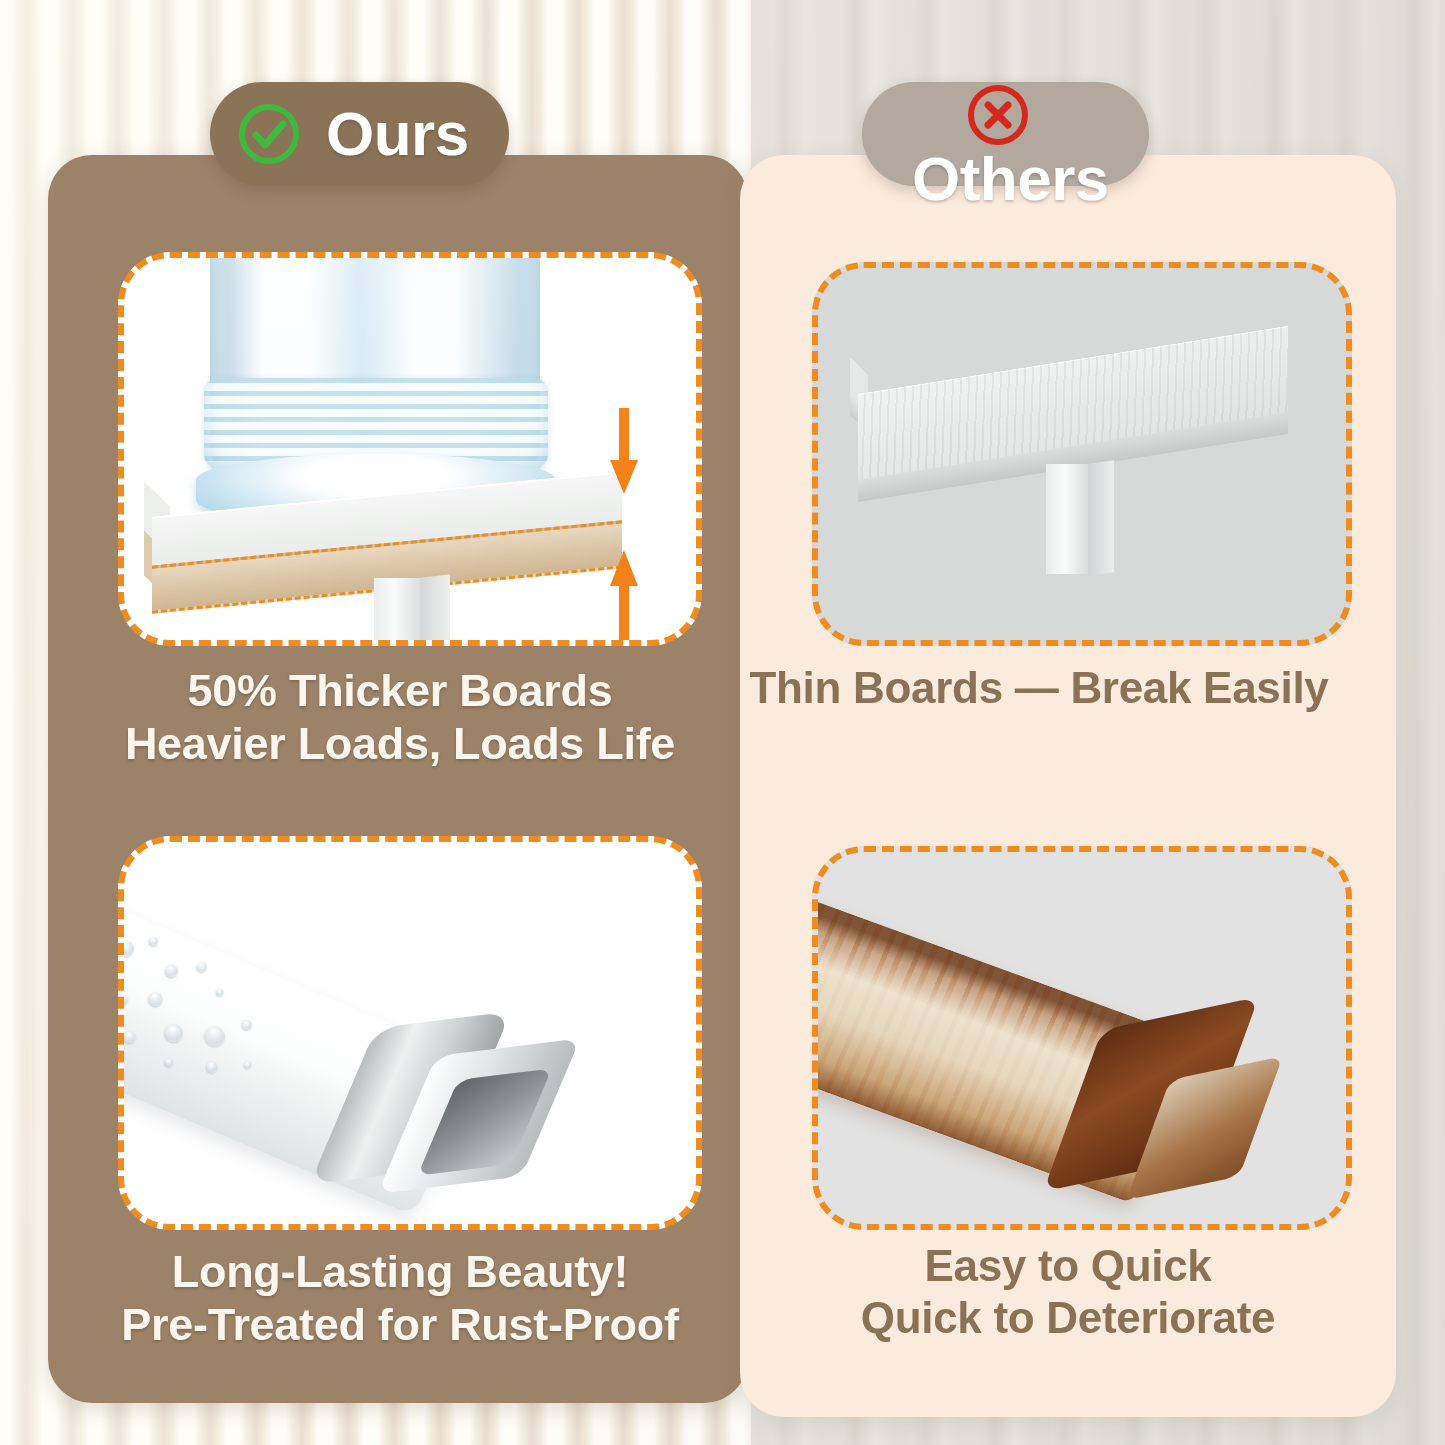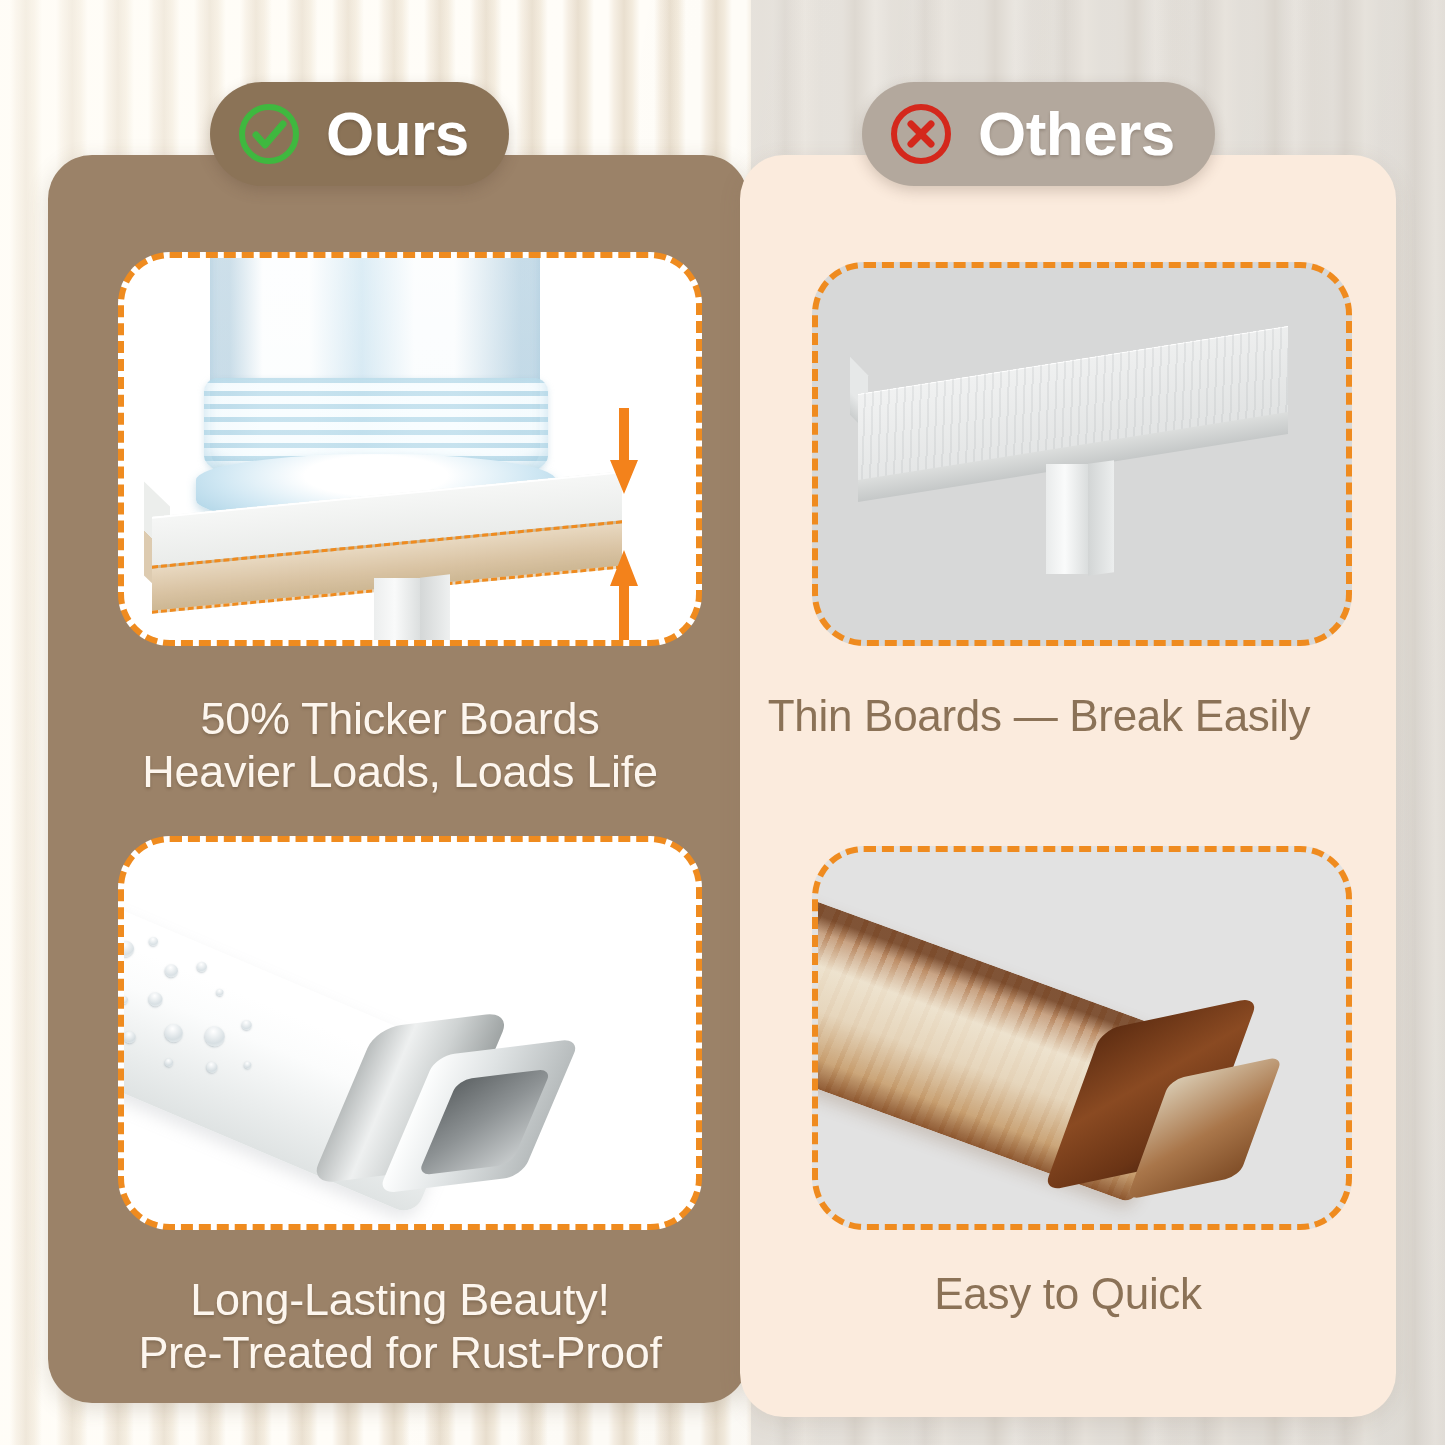--- a/index.html
+++ b/index.html
@@ -42,41 +42,41 @@
   .panel-others{
     left:740px;top:155px;width:656px;height:1262px;
     background:#fbebdd;border-radius:44px;
     box-shadow:0 6px 22px rgba(120,100,80,.13);
   }
 
   
   .badge{position:absolute;z-index:20;display:flex;align-items:center;
     border-radius:999px;box-shadow:0 5px 14px rgba(80,60,44,.22);}
   .badge-ours{left:210px;top:82px;height:104px;padding:0 40px 0 26px;background:#8b7357;}
-  .badge-others{left:862px;top:82px;height:104px;padding:0 40px 0 26px;background:#b3a89d;}
+  .badge-others{left:862px;top:82px;height:104px;padding:0 40px 0 26px;background:#b3a89d;flex-direction:column;}
   .badge-label{
     color:#ffffff;font-size:62px;font-weight:bold;letter-spacing:-.5px;
     margin-left:24px;line-height:1;
     text-shadow:0 2px 3px rgba(60,45,30,.25);
   }
   .badge-icon{width:66px;height:66px;flex:0 0 66px;display:block;}
 
   
   .card{position:absolute;z-index:12;border-radius:52px;
     border:6px dashed #ef8b1f;overflow:hidden;}
   .card-inner{position:absolute;inset:0;border-radius:46px;overflow:hidden;}
 
   .card-1{left:118px;top:252px;width:572px;height:382px;background:#ffffff;}
   .card-2{left:812px;top:262px;width:528px;height:372px;background:#d7d8d8;}
   .card-3{left:118px;top:836px;width:572px;height:382px;background:#ffffff;}
   .card-4{left:812px;top:846px;width:528px;height:372px;background:#e2e2e2;}
 
   
   .caption{position:absolute;z-index:15;text-align:center;line-height:1.18;
-    font-weight:normal;letter-spacing:-.3px;margin-top:28px;}
+    font-weight:bold;letter-spacing:-.3px;}
   .caption-light{color:#fdf6ee;font-size:45px;text-shadow:0 2px 3px rgba(60,45,30,.28);}
   .caption-dark{color:#8b7257;font-size:44px;}
   .cap-1{left:70px;top:664px;width:660px;}
   .cap-2{left:733px;top:662px;width:612px;}
   .cap-3{left:70px;top:1245px;width:660px;}
   .cap-4{left:762px;top:1240px;width:612px;}
   .cap-line{display:block;white-space:nowrap;}
 
   
   .jug{position:absolute;left:86px;top:-34px;width:330px;height:250px;
@@ -269,13 +269,14 @@
   <span class="cap-line">Thin Boards — Break Easily</span>
 </div>
 
 <div class="caption caption-light cap-3">
   <span class="cap-line">Long-Lasting Beauty!</span>
   <span class="cap-line">Pre-Treated for Rust-Proof</span>
 </div>
 
 <div class="caption caption-dark cap-4">
   <span class="cap-line">Easy to Quick</span>
+  <span class="cap-line">Quick to Deteriorate</span>
 </div>
 
 </body></html>

